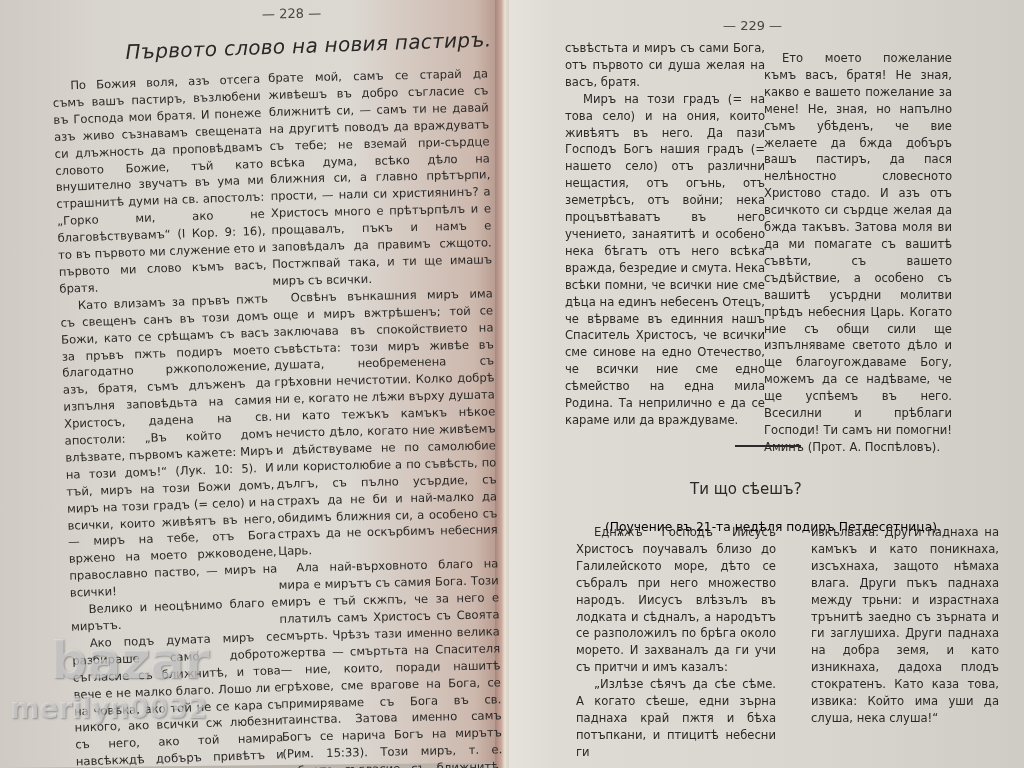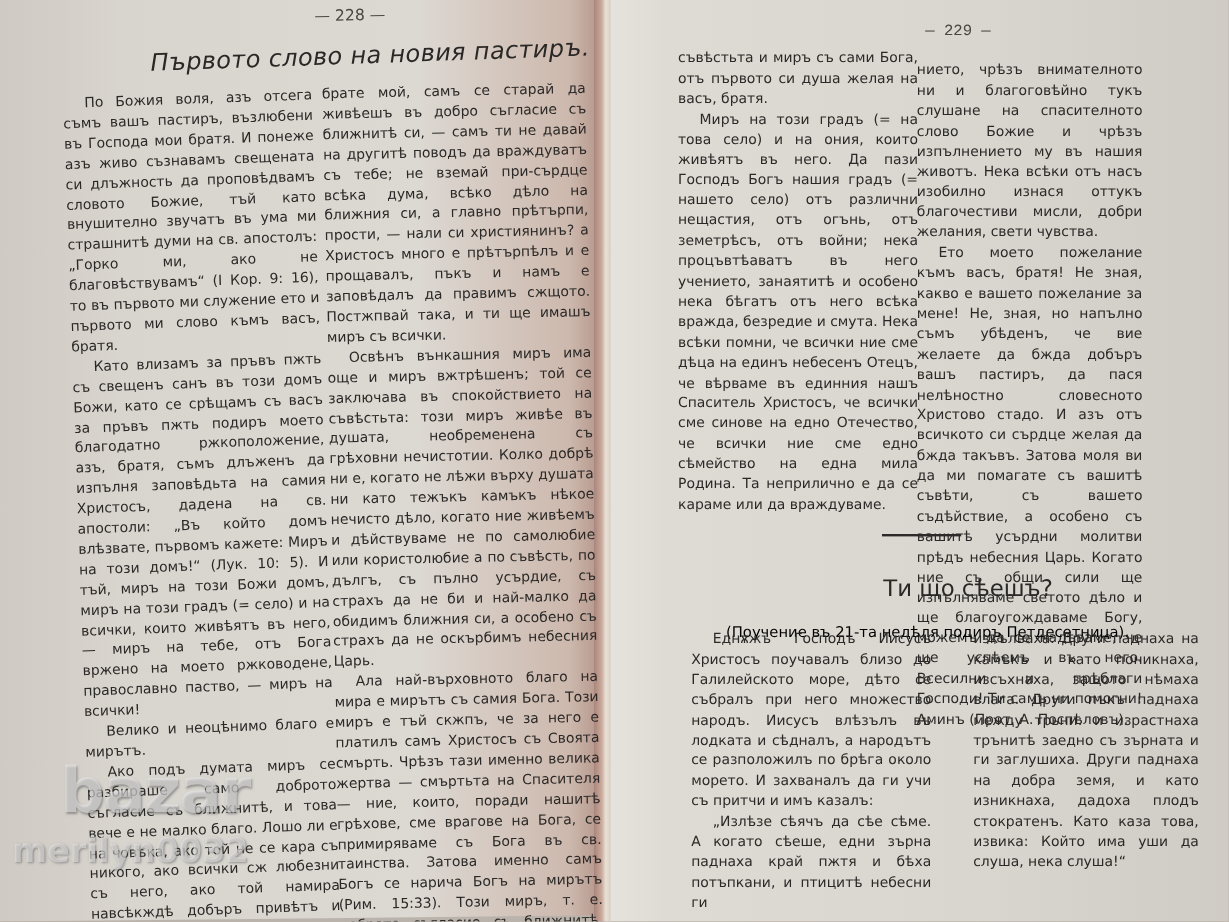--- a/index.html
+++ b/index.html
@@ -14,21 +14,21 @@
   .pagenum{position:absolute;font-size:13px;color:#4a4743;}
   .title{position:absolute;font-size:20px;color:#2a2826;letter-spacing:0.3px;white-space:nowrap;}
   .col{position:absolute;font-size:11.6px;line-height:16.9px;color:#2b2927;text-align:justify;}
   .col p{margin:0;text-indent:18px;}
   .col p.noindent{text-indent:0;}
   .left-col1{left:52px;top:78px;width:208px;transform:rotate(-2deg);transform-origin:0 0;}
   .left-col2{left:268px;top:70px;width:220px;transform:rotate(-1.2deg);transform-origin:0 0;}
   .right-col1{left:565px;top:40px;width:200px;}
   .right-col2{left:764px;top:50px;width:188px;}
   .divider{position:absolute;left:735px;top:445px;width:66px;height:2px;background:#2d2b29;}
-  .sermon-title{position:absolute;left:690px;top:480px;font-size:19px;color:#2a2826;margin-left:46px;}
+  .sermon-title{position:absolute;left:690px;top:480px;font-size:15px;color:#2a2826;}
   .sermon-sub{position:absolute;left:605px;top:520px;font-size:12.3px;color:#000000;}
   .right-col3{left:576px;top:524px;width:200px;}
   .right-col4{left:811px;top:524px;width:188px;}
   .watermark{position:absolute;left:10px;top:630px;color:rgba(235,235,235,0.55);
     font-weight:bold;font-family:"DejaVu Sans",sans-serif;text-shadow:1px 1px 2px rgba(80,80,80,0.5);}
   .wm-site{font-size:52px;position:absolute;left:0;top:0;letter-spacing:-1px;margin-left:40px;}
   .wm-user{font-size:28px;position:absolute;left:0;top:62px;white-space:nowrap;}
 </style>
 </head>
 <body>
@@ -47,29 +47,28 @@
   <p>Велико и неоцѣнимо благо е мирътъ.</p>
   <p>Ако подъ думата миръ се разбираше само доброто съгласие съ ближнитѣ, и това вече е не малко благо. Лошо ли е на човѣка, ако той не се кара съ никого, ако всички сж любезни съ него, ако той намира навсѣкждѣ добъръ привѣтъ и радушие?... „Колко ми е драго, ще рече нѣкой, да живѣя въ миръ съ всички, ала другитѣ не ми даватъ спокойствие“. Старай се, възлюбени</p>
 </div>
 
 <div class="col left-col2">
   <p class="noindent">брате мой, самъ се старай да живѣешъ въ добро съгласие съ ближнитѣ си, — самъ ти не давай на другитѣ поводъ да враждуватъ съ тебе; не вземай при-сърдце всѣка дума, всѣко дѣло на ближния си, а главно прѣтърпи, прости, — нали си християнинъ? а Христосъ много е прѣтърпѣлъ и е прощавалъ, пъкъ и намъ е заповѣдалъ да правимъ сжщото. Постжпвай така, и ти ще имашъ миръ съ всички.</p>
   <p>Освѣнъ вънкашния миръ има още и миръ вжтрѣшенъ; той се заключава въ спокойствието на съвѣстьта: този миръ живѣе въ душата, необременена съ грѣховни нечистотии. Колко добрѣ ни е, когато не лѣжи върху душата ни като тежъкъ камъкъ нѣкое нечисто дѣло, когато ние живѣемъ и дѣйствуваме не по самолюбие или користолюбие а по съвѣсть, по дългъ, съ пълно усърдие, съ страхъ да не би и най-малко да обидимъ ближния си, а особено съ страхъ да не оскърбимъ небесния Царь.</p>
   <p>Ала най-върховното благо на мира е мирътъ съ самия Бога. Този миръ е тъй скжпъ, че за него е платилъ самъ Христосъ съ Своята смърть. Чрѣзъ тази именно велика жертва — смъртьта на Спасителя — ние, които, поради нашитѣ грѣхове, сме врагове на Бога, се примиряваме съ Бога въ св. таинства. Затова именно самъ Богъ се нарича Богъ на мирътъ (Рим. 15:33). Този миръ, т. е. доброто съгласие съ ближнитѣ, спокойствие на</p>
 </div>
 
-<div class="pagenum" style="left:771px;top:18px;font-family:Liberation Mono, monospace;">— 229 —</div>
+<div class="pagenum" style="left:723px;top:18px;">— 229 —</div>
 
 <div class="col right-col1">
   <p class="noindent">съвѣстьта и миръ съ сами Бога, отъ първото си душа желая на васъ, братя.</p>
   <p>Миръ на този градъ (= на това село) и на ония, които живѣятъ въ него. Да пази Господъ Богъ нашия градъ (= нашето село) отъ различни нещастия, отъ огънь, отъ земетрѣсъ, отъ войни; нека процъвтѣаватъ въ него учението, занаятитѣ и особено нека бѣгатъ отъ него всѣка вражда, безредие и смута. Нека всѣки помни, че всички ние сме дѣца на единъ небесенъ Отецъ, че вѣрваме въ единния нашъ Спаситель Христосъ, че всички сме синове на едно Отечество, че всички ние сме едно сѣмейство на една мила Родина. Та неприлично е да се караме или да враждуваме.</p>
 </div>
 
 <div class="col right-col2">
-  <p class="noindent">нието, чрѣзъ внимателното ни и благоговѣйно тукъ слушане на спасителното слово Божие и чрѣзъ изпълнението му въ нашия животъ. Нека всѣки отъ насъ изобилно изнася оттукъ благочестиви мисли, добри желания, свети чувства.</p>
   <p>Ето моето пожелание къмъ васъ, братя! Не зная, какво е вашето пожелание за мене! Не, зная, но напълно съмъ убѣденъ, че вие желаете да бжда добъръ вашъ пастиръ, да пася нелѣностно словесното Христово стадо. И азъ отъ всичкото си сърдце желая да бжда такъвъ. Затова моля ви да ми помагате съ вашитѣ съвѣти, съ вашето съдѣйствие, а особено съ вашитѣ усърдни молитви прѣдъ небесния Царь. Когато ние съ общи сили ще изпълняваме светото дѣло и ще благоугождаваме Богу, можемъ да се надѣваме, че ще успѣемъ въ него. Всесилни и прѣблаги Господи! Ти самъ ни помогни! Аминъ (Прот. А. Поспѣловъ).</p>
 </div>
 
 <div class="divider"></div>
 <div class="sermon-title">Ти що сѣешъ?</div>
 <div class="sermon-sub">(Поучение въ 21-та недѣля подиръ Петдесетница).</div>
 
 <div class="col right-col3">
   <p>Еднѫжъ Господъ Иисусъ Христосъ поучавалъ близо до Галилейското море, дѣто се събралъ при него множество народъ. Иисусъ влѣзълъ въ лодката и сѣдналъ, а народътъ се разположилъ по брѣга около морето. И захваналъ да ги учи съ притчи и имъ казалъ:</p>
   <p>„Излѣзе сѣячъ да сѣе сѣме. А когато сѣеше, едни зърна паднаха край пжтя и бѣха потъпкани, и птицитѣ небесни ги</p>

